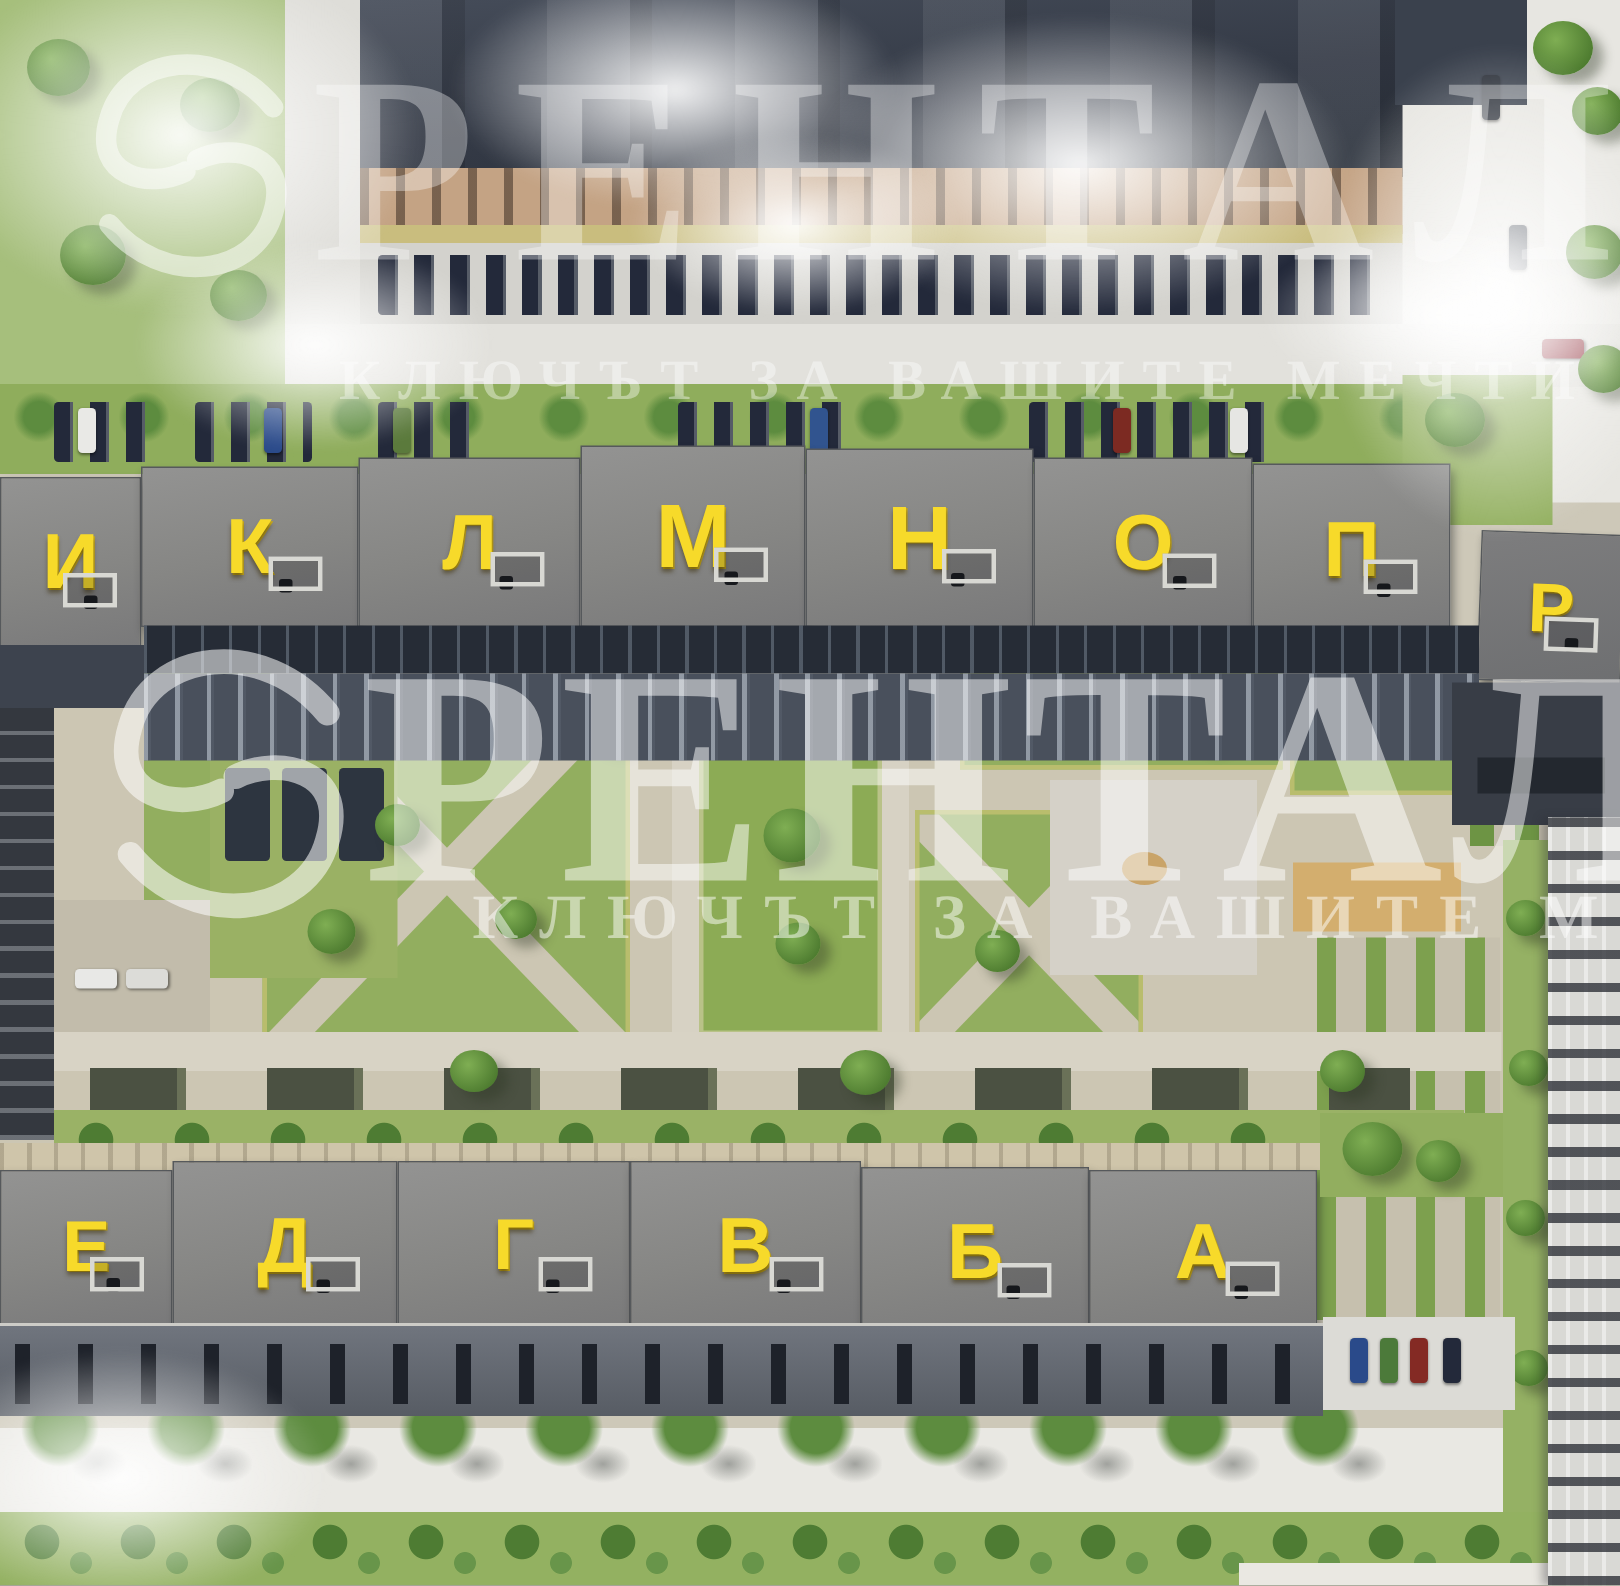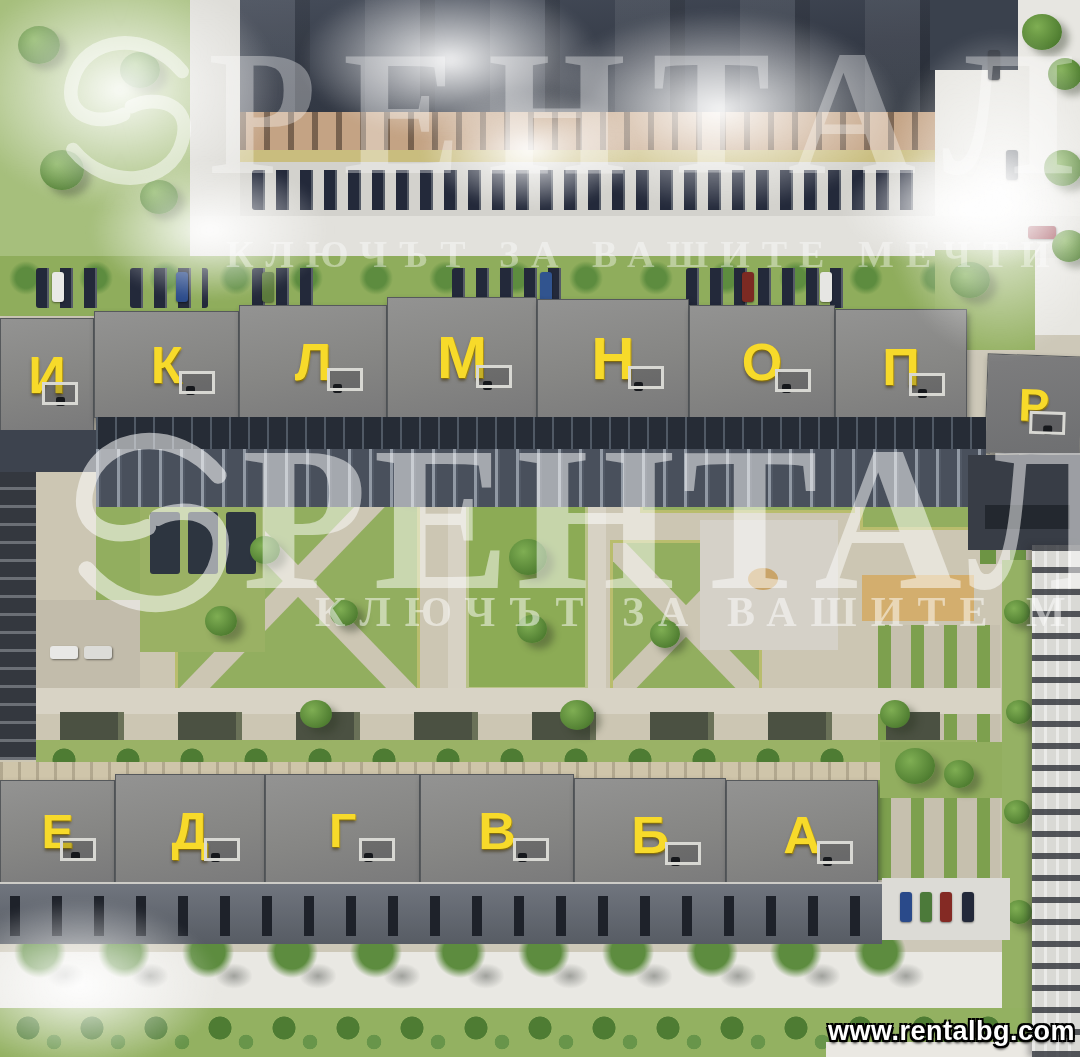--- a/index.html
+++ b/index.html
@@ -262,14 +262,13 @@
 
   <svg class="logo" style="left:35px;top:400px;width:235px;height:245px;opacity:.55;" viewBox="0 0 100 100">
     <g fill="none" stroke="#ffffff" stroke-width="7" stroke-linecap="round">
       <path d="M78 30 C60 8 28 12 22 34 C16 54 36 58 48 52"></path>
       <path d="M22 70 C40 92 72 88 78 66 C84 46 64 42 52 48"></path>
     </g>
   </svg>
   <div class="wm-brand" style="left:242px;top:400px;font-size:205px;line-height:238px;letter-spacing:6px;color:rgba(255,255,255,.50);">РЕНТАЛ</div>
   <div class="wm-tag" style="left:315px;top:588px;font-size:42px;letter-spacing:14px;color:rgba(255,255,255,.50);">КЛЮЧЪТ ЗА ВАШИТЕ МЕЧТИ</div>
 
-  <div class="url">www.rentalbg.com</div>
 </div>
 
 </body></html>

